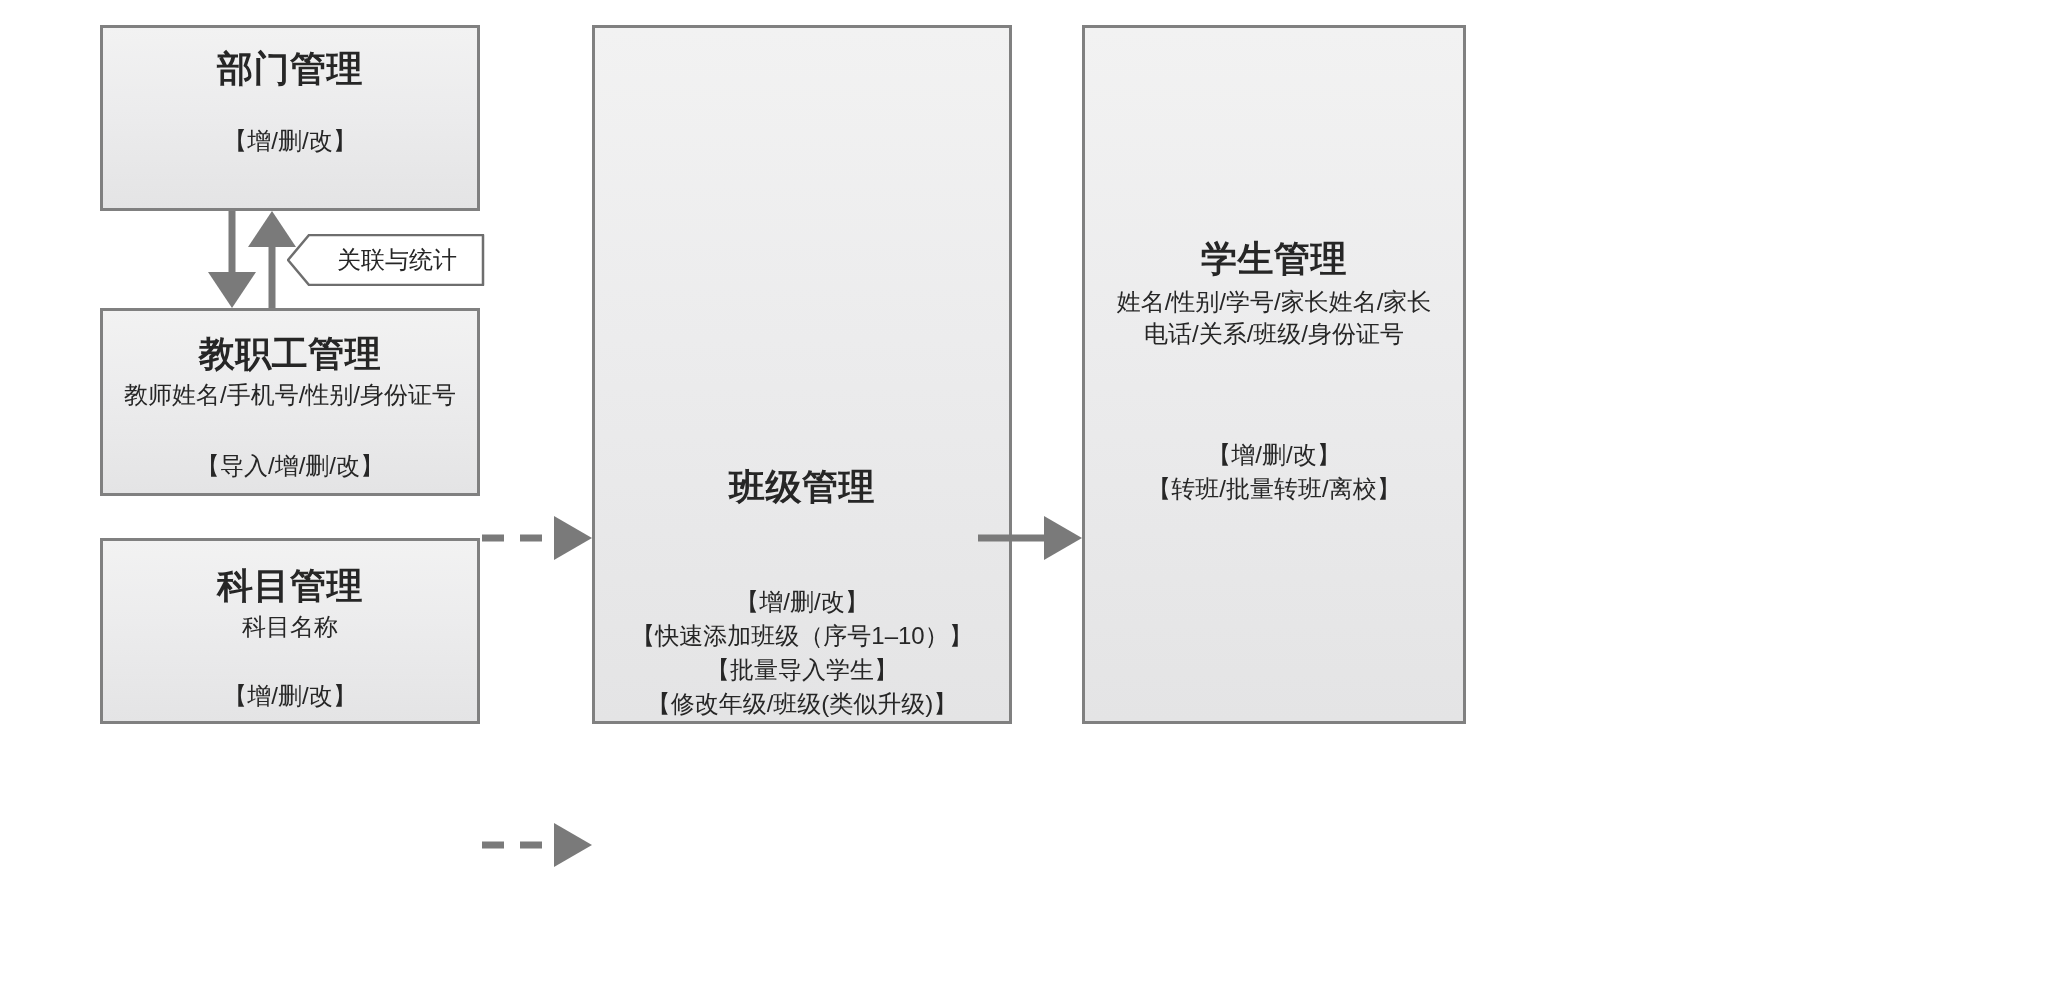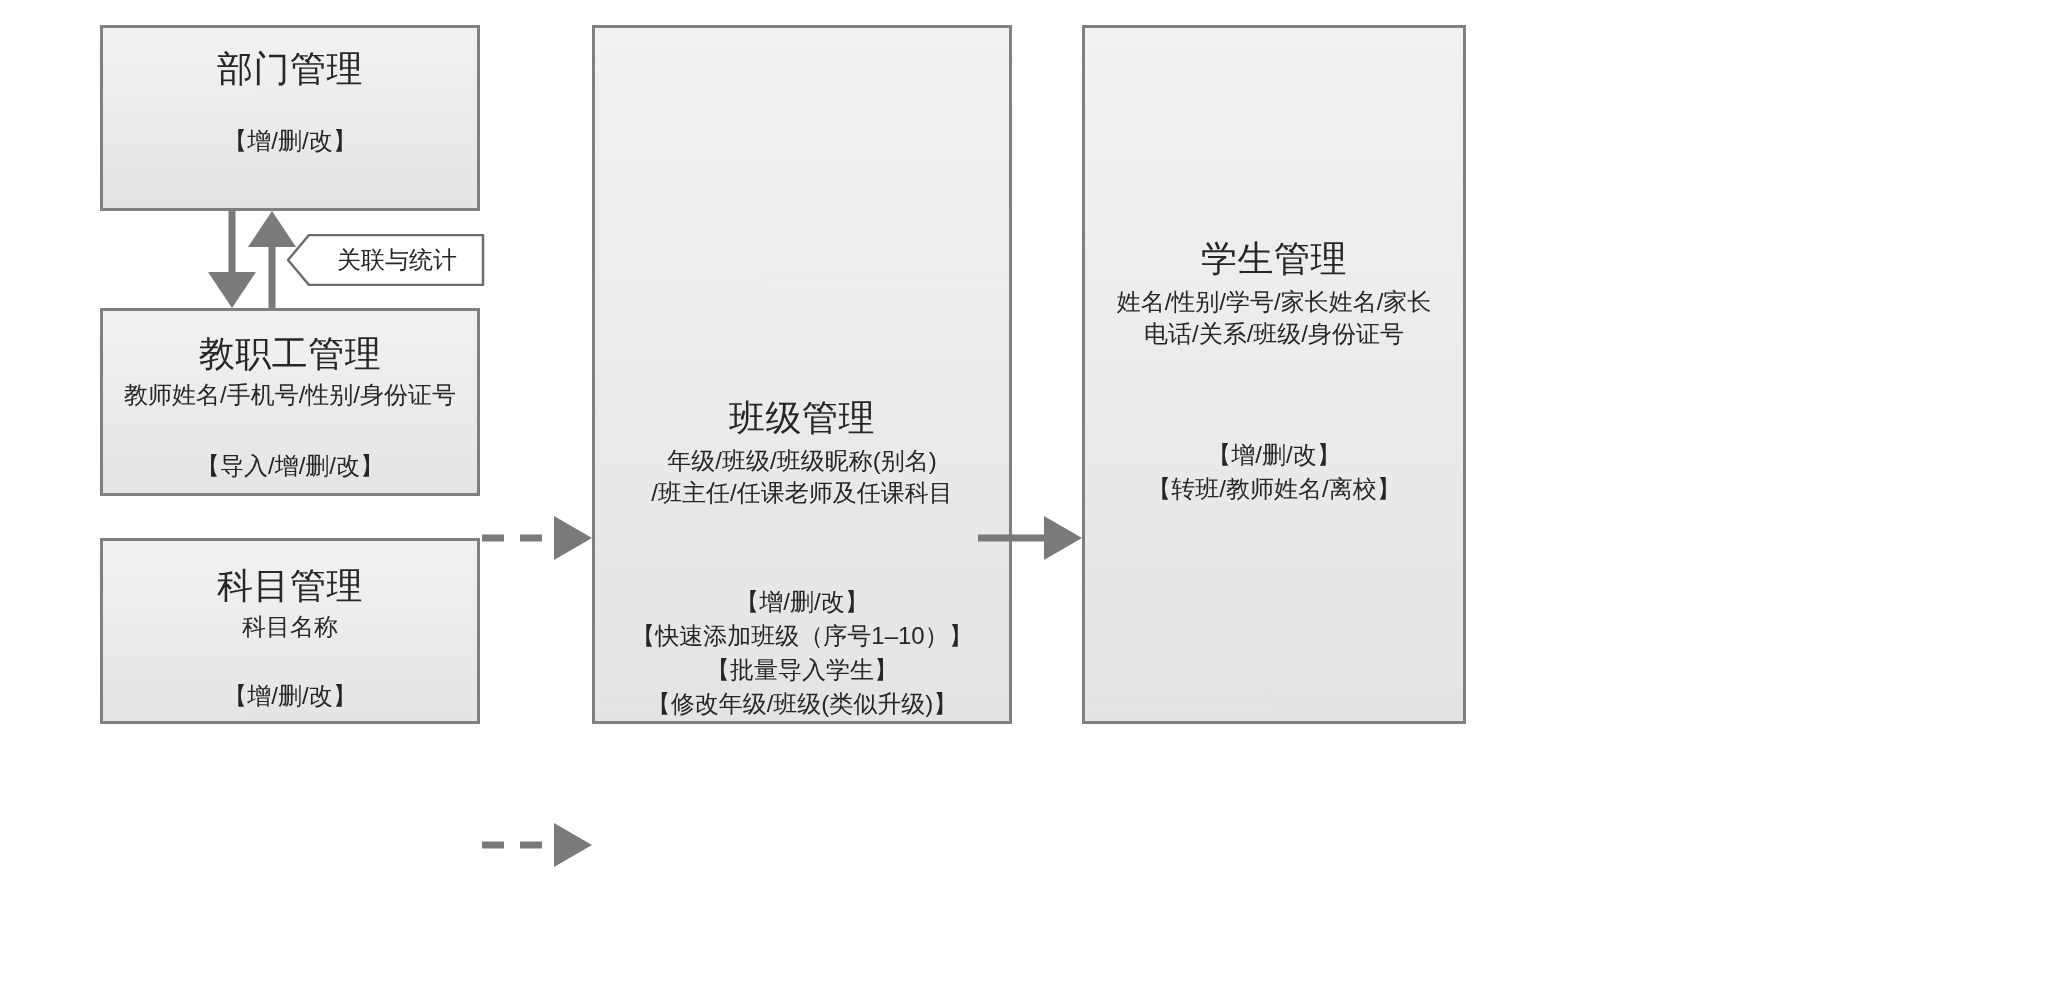--- a/index.html
+++ b/index.html
@@ -28,21 +28,21 @@
     border: 3px solid #808080;
     background: linear-gradient(180deg, #f2f2f2 0%, #ececed 45%, #e4e4e5 100%);
     display: flex;
     flex-direction: column;
     align-items: center;
     text-align: center;
   }
   .node .title {
     font-size: 36px;
     line-height: 1.18;
-    font-weight: 400;
+    font-weight: 700;
     color: #262626;
     letter-spacing: 0.5px;
   }
   .node .fields {
     font-size: 24px;
     line-height: 1.32;
     color: #262626;
   }
   .node .actions {
     font-size: 24px;
@@ -160,40 +160,36 @@
     <div class="fields">
       <div>科目名称</div>
     </div>
     <div class="actions">
       <div>【增/删/改】</div>
     </div>
   </div>
 
   <div class="node" id="box-class">
     <div class="title">班级管理</div>
-    <div class="fields">
-      <div>年级/班级/班级昵称(别名)</div>
-      <div>/班主任/任课老师及任课科目</div>
-    </div>
     <div class="actions">
       <div>【增/删/改】</div>
       <div>【快速添加班级（序号1–10）】</div>
       <div>【批量导入学生】</div>
       <div>【修改年级/班级(类似升级)】</div>
     </div>
   </div>
 
   <div class="node" id="box-student">
     <div class="title">学生管理</div>
     <div class="fields">
       <div>姓名/性别/学号/家长姓名/家长电话/关系/班级/身份证号</div>
     </div>
     <div class="actions">
       <div>【增/删/改】</div>
-      <div>【转班/教师姓名/离校】</div>
+      <div>【转班/批量转班/离校】</div>
     </div>
   </div>
 
   <svg class="connector" id="conn-dept-staff" style="left:0px; top:0px;" width="2068" height="988">
     <line class="line-solid" x1="232" y1="211" x2="232" y2="290"></line>
     <polygon class="arrow-fill" points="232,308 208,272 256,272"></polygon>
   </svg>
 
   <svg class="connector" id="conn-staff-dept" style="left:0px; top:0px;" width="2068" height="988">
     <line class="line-solid" x1="272" y1="308" x2="272" y2="229"></line>

